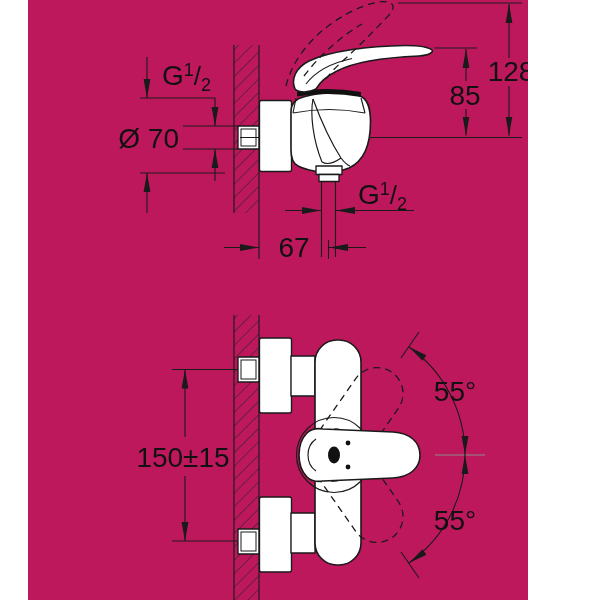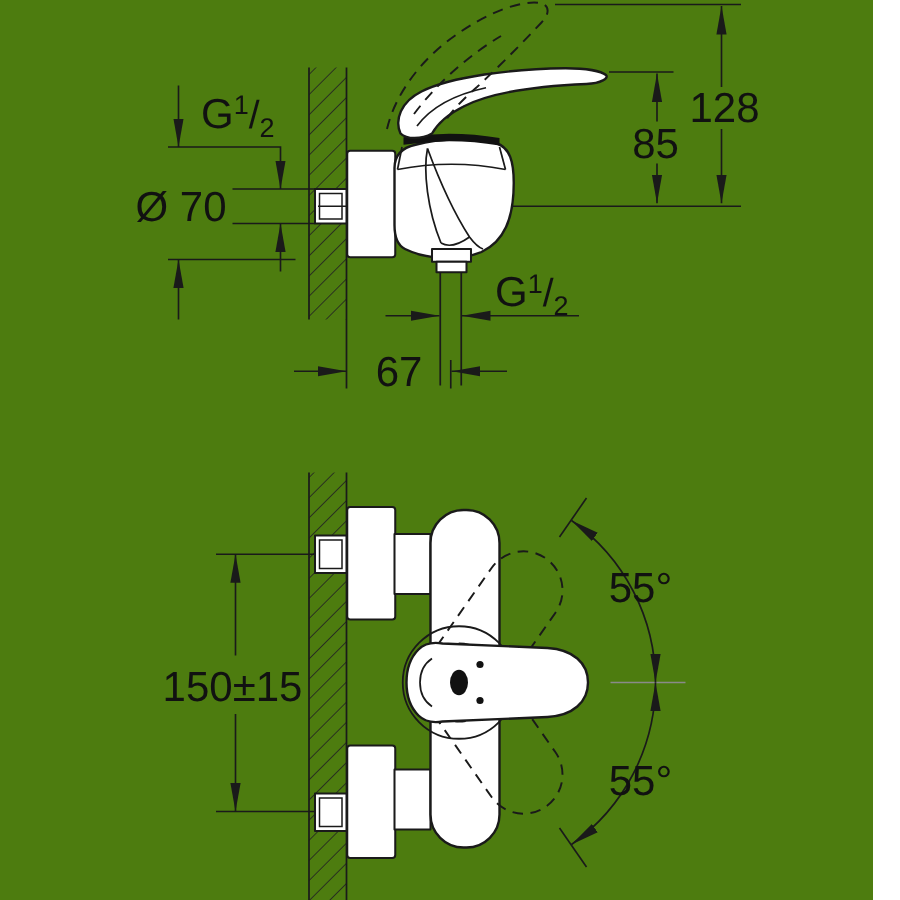--- a/index.html
+++ b/index.html
@@ -1,16 +1,16 @@
 <!DOCTYPE html>
 <html><head>
 <meta charset="utf-8">
 <style>
   html,body{margin:0;padding:0;background:#fff;}
-  .stage{width:582px;height:600px;background:#4d7c0f;position:relative;overflow:hidden;}
+  .stage{width:500px;height:600px;background:#be185d;position:relative;overflow:hidden;margin-left:28px;}
   svg{display:block;}
   svg text{font-family:"Liberation Sans","DejaVu Sans",sans-serif;fill:#111;}
   .dim-text{font-size:28px;}
   .frac-big{font-size:28px;}
   .frac-sm{font-size:18px;}
   .frac-slash{font-size:26px;}
   .out{fill:#fff;stroke:#1a1a1a;stroke-width:1.6;stroke-linejoin:round;}
   .out2{fill:#fff;stroke:#1a1a1a;stroke-width:1.35;stroke-linejoin:round;}
   .det{fill:none;stroke:#1a1a1a;stroke-width:1.15;}
   .dl{fill:none;stroke:#1a1a1a;stroke-width:1.1;}

